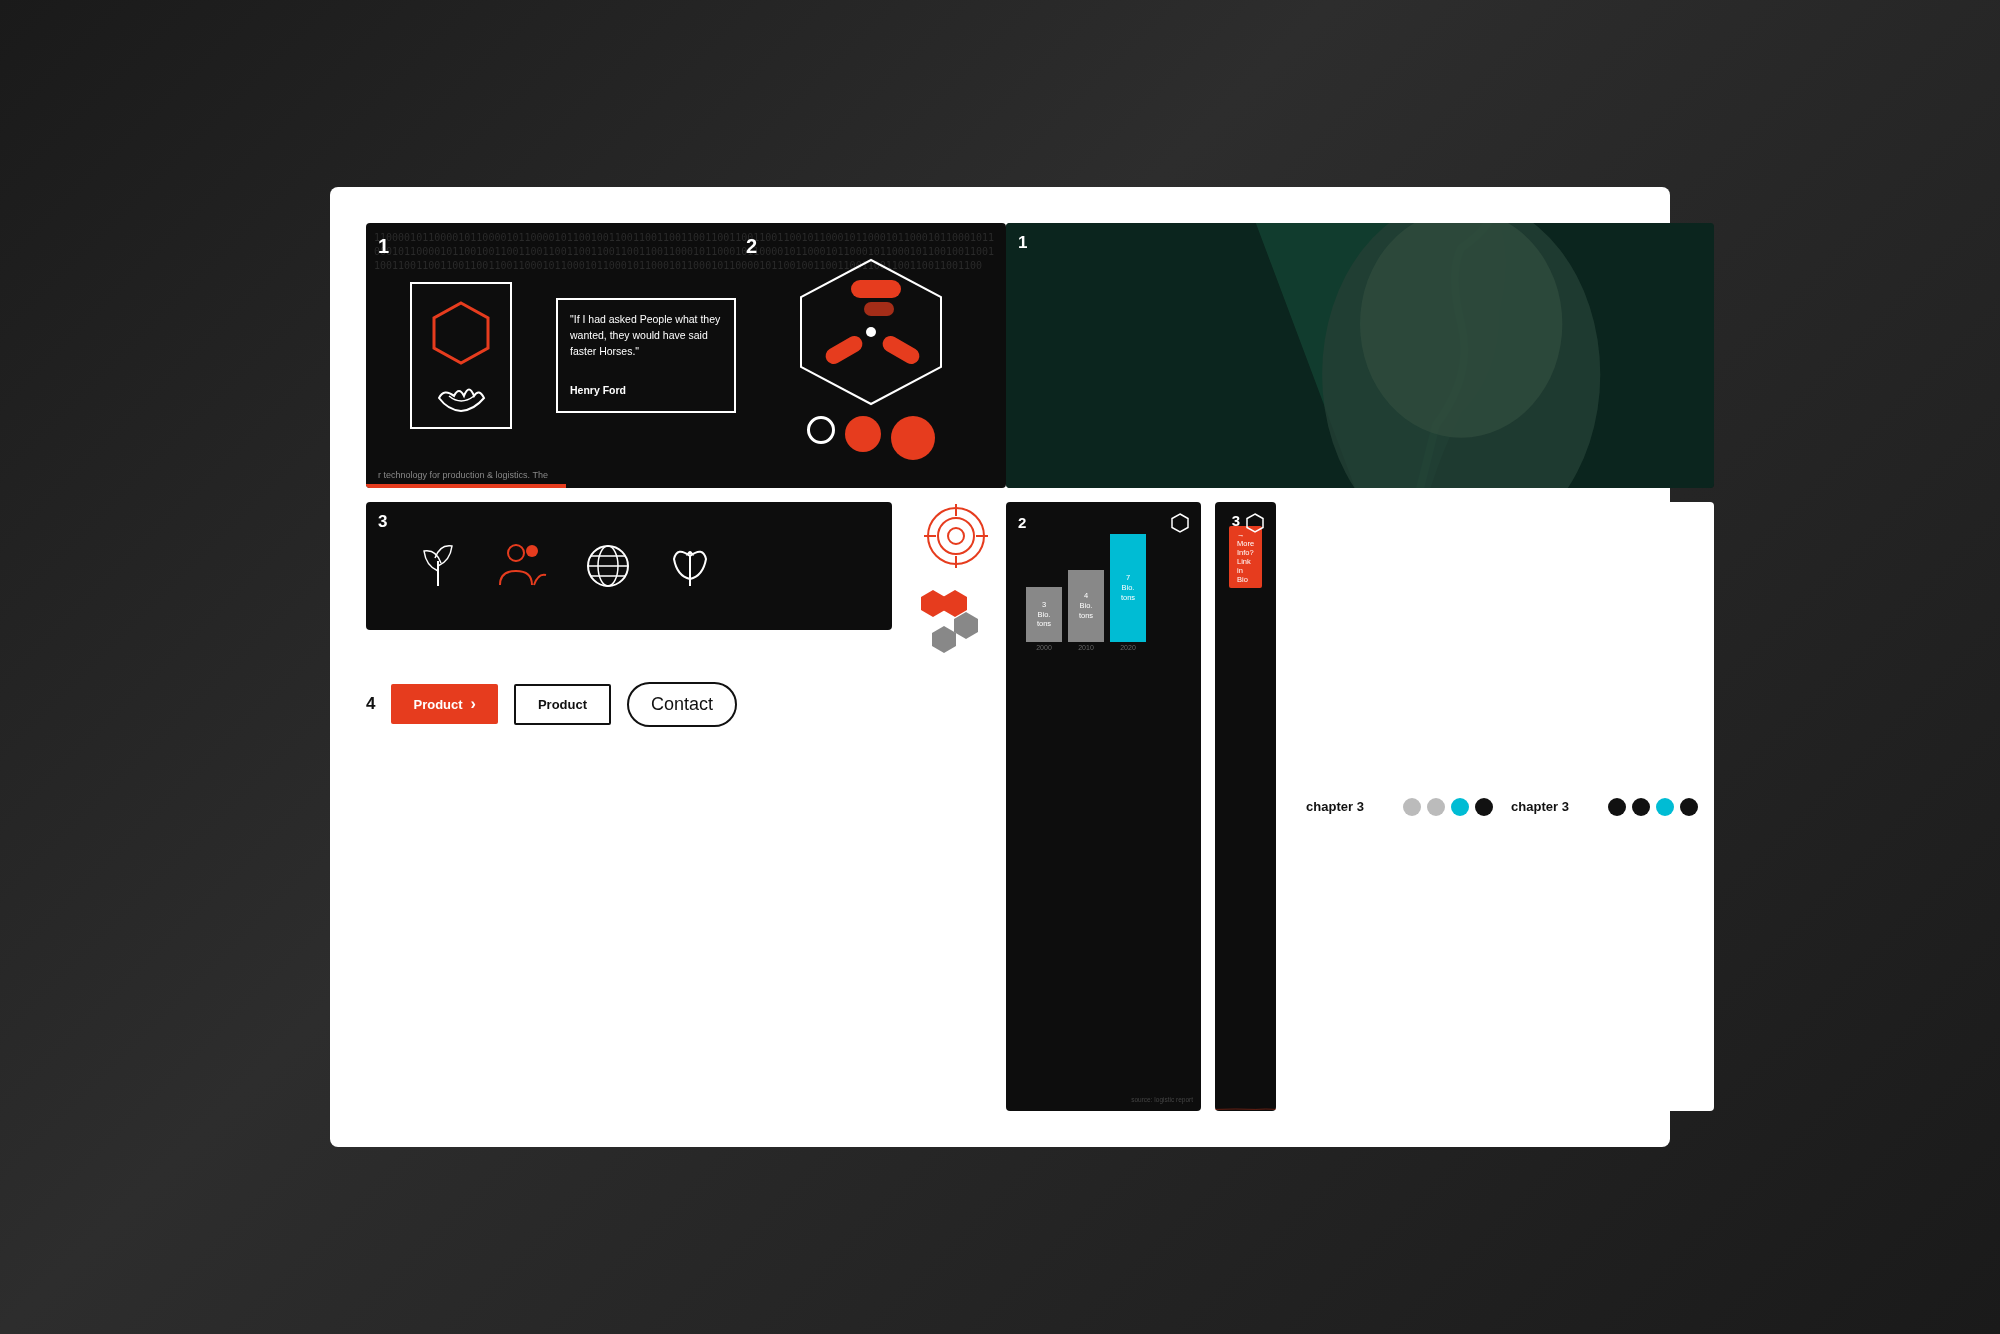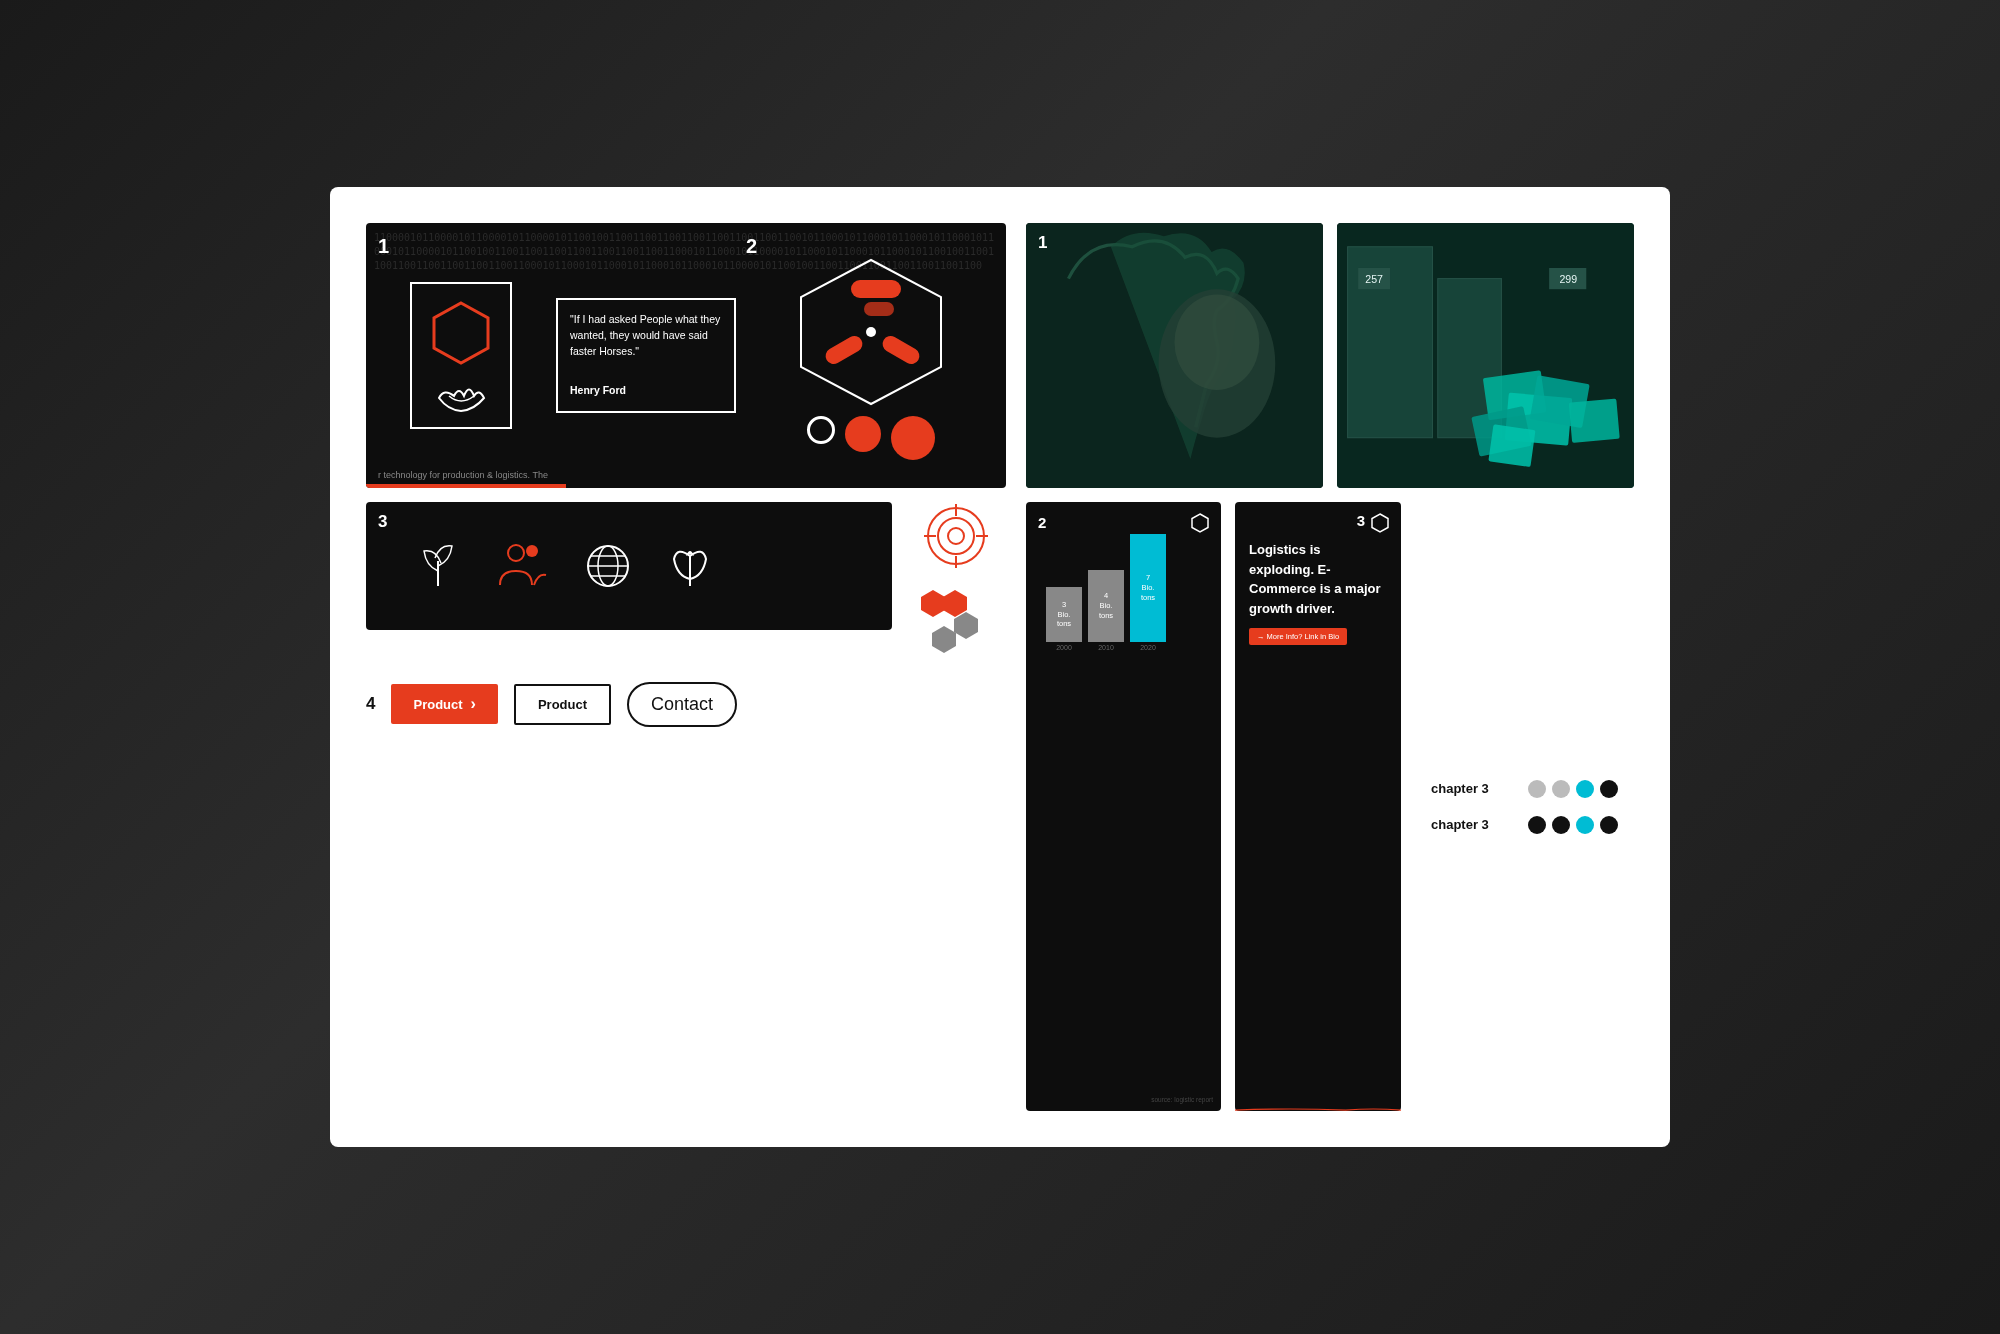--- a/index.html
+++ b/index.html
@@ -186,42 +186,20 @@
             <path d="M40,60 Q60,20 100,30 Q130,15 150,40 Q170,30 180,55 Q190,45 200,60 Q195,80 180,90 Q175,100 180,120 Q185,140 170,160 Q165,180 160,200" fill="none" stroke="#2a5a44" stroke-width="3" opacity="0.8"></path>
             <path d="M80,30 Q100,10 130,20 Q160,10 175,35 Q190,25 205,45 Q210,65 195,80 Q200,95 195,115 Q195,140 180,155 Q170,175 165,195 Q160,210 155,230" fill="#1a4a34" opacity="0.6"></path>
 
             <ellipse cx="180" cy="140" rx="55" ry="70" fill="#2a3a30" opacity="0.8"></ellipse>
             <ellipse cx="180" cy="120" rx="40" ry="45" fill="#3a4a3a" opacity="0.7"></ellipse>
 
             <rect width="280" height="265" fill="#006655" opacity="0.15"></rect>
           </svg>
         </div>
 
-        <div style="flex:1;border-radius:4px;overflow:hidden;position:relative;background:linear-gradient(160deg,#0a1a14 0%,#0a4a40 50%,#005a50 100%);">
-          <svg width="100%" height="100%" viewBox="0 0 280 265" preserveAspectRatio="xMidYMid slice">
-            <rect width="280" height="265" fill="#0a1a14"></rect>
-
-            <rect x="10" y="30" width="80" height="180" fill="#1a3a30" stroke="#2a4a40" stroke-width="1"></rect>
-            <rect x="95" y="60" width="60" height="150" fill="#1a3a30" stroke="#2a4a40" stroke-width="1"></rect>
-
-            <rect x="20" y="50" width="30" height="20" fill="#2a4a40"></rect>
-            <text x="35" y="64" fill="white" font-size="10" text-anchor="middle" font-family="Arial">257</text>
-            <rect x="200" y="50" width="35" height="20" fill="#2a4a40"></rect>
-            <text x="218" y="64" fill="white" font-size="10" text-anchor="middle" font-family="Arial">299</text>
-
-            <rect x="140" y="150" width="55" height="40" rx="2" fill="#00b8a0" opacity="0.85" transform="rotate(-8, 167, 170)"></rect>
-            <rect x="160" y="170" width="60" height="45" rx="2" fill="#00c8b0" opacity="0.85" transform="rotate(5, 190, 192)"></rect>
-            <rect x="130" y="185" width="50" height="38" rx="2" fill="#009988" opacity="0.85" transform="rotate(-12, 155, 204)"></rect>
-            <rect x="185" y="155" width="50" height="42" rx="2" fill="#00a898" opacity="0.85" transform="rotate(10, 210, 176)"></rect>
-            <rect x="220" y="175" width="45" height="38" rx="2" fill="#00b8a0" opacity="0.85" transform="rotate(-5, 242, 194)"></rect>
-            <rect x="145" y="200" width="40" height="35" rx="2" fill="#00c8b0" opacity="0.85" transform="rotate(8, 165, 217)"></rect>
-
-            <rect width="280" height="265" fill="#009988" opacity="0.1"></rect>
-          </svg>
-        </div>
 
       </div>
 
       <div style="display:flex;gap:14px;flex:1;">
 
         <div style="background:#0d0d0d;border-radius:4px;width:195px;flex-shrink:0;padding:12px;position:relative;">
 
           <svg width="22" height="22" viewBox="0 0 22 22" style="position:absolute;top:10px;right:10px;">
             <polygon points="11,2 19,6.5 19,15.5 11,20 3,15.5 3,6.5" fill="none" stroke="white" stroke-width="1.5"></polygon>
           </svg>
@@ -261,28 +239,27 @@
             <polygon points="11,2 19,6.5 19,15.5 11,20 3,15.5 3,6.5" fill="none" stroke="white" stroke-width="1.5"></polygon>
           </svg>
           
           <span style="color:white;font-size:15px;font-weight:bold;position:absolute;top:10px;right:36px;">3</span>
           
           
           <svg width="100%" height="4" style="position:absolute;bottom:0;left:0;" viewBox="0 0 300 4">
             <path d="M0,4 Q100,0 200,4 Q250,0 300,4" fill="none" stroke="#e63c1e" stroke-width="2"></path>
           </svg>
           
-          <div style="color:white;font-size:13px;line-height:1.5;font-weight:bold;margin-top:24px;">Logistics is exploding. E-Commerce is a major growth driver.</div>
           
           <div style="display:inline-flex;gap:4px;background:#e63c1e;color:white;font-size:7.5px;padding:4px 8px;border-radius:2px;margin-top:10px;">
             <span>→ More Info? Link in Bio</span>
           </div>
         </div>
 
-        <div style="background:white;border-radius:4px;flex:1;padding:16px;display:flex;flex-direction:column;justify-content:center;gap:18px;">
+        <div style="background:white;border-radius:4px;flex:1;padding:16px;display:flex;flex-direction:row;justify-content:center;gap:18px;">
 
           <div style="display:flex;align-items:center;gap:12px;">
             <span style="font-size:13px;font-weight:bold;color:#111;min-width:85px;">chapter 3</span>
             <div style="display:flex;gap:6px;align-items:center;">
               <div style="width:18px;height:18px;border-radius:50%;background:#bbb;"></div>
               <div style="width:18px;height:18px;border-radius:50%;background:#bbb;"></div>
               <div style="width:18px;height:18px;border-radius:50%;background:#00bcd4;"></div>
               <div style="width:18px;height:18px;border-radius:50%;background:#111;"></div>
             </div>
           </div>

